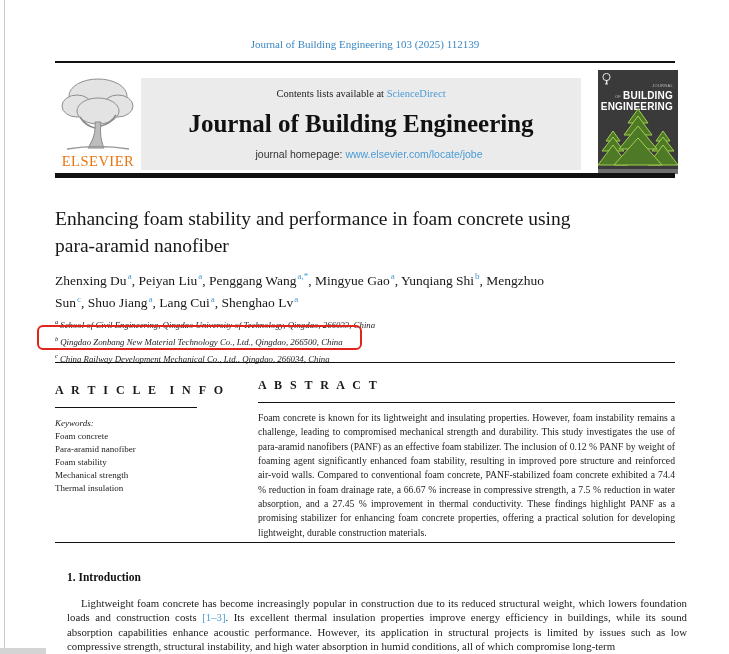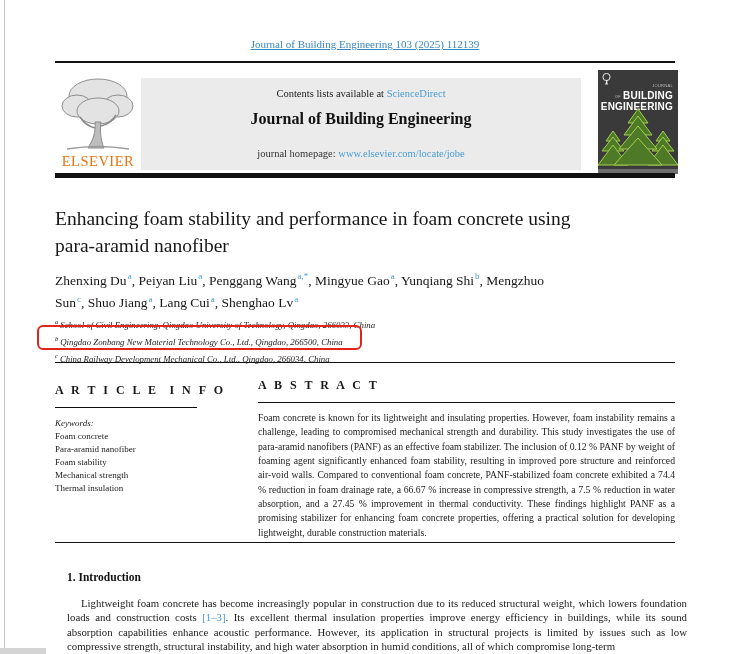--- a/index.html
+++ b/index.html
@@ -17,21 +17,21 @@
     background: #c9c9c9;
   }
   .page-corner-bottom {
     position: absolute; left: 0; top: 648px; width: 46px; height: 6px;
     background: #d4d4d4;
   }
 
   
   .citation {
     position: absolute; left: 55px; top: 38px; width: 620px;
-    text-align: center; font-size: 11px; color: #3a87c2; text-decoration: underline;
+    text-align: center; font-size: 11px; color: #3a87c2;
   }
 
   .rule-top {
     position: absolute; left: 55px; top: 61px; width: 620px; height: 2px;
     background: #111;
   }
 
   
   .header-row { position: absolute; left: 55px; top: 70px; width: 620px; height: 104px; }
 
@@ -45,26 +45,27 @@
     position: absolute; left: 86px; top: 8px; width: 440px; height: 92px;
     background: #ebebeb;
   }
   .contents-line {
     position: absolute; top: 10px; left: 0; width: 100%;
     text-align: center; font-size: 10.5px; color: #222;
   }
   .link { color: #4a9bd5; text-decoration: none; }
   .journal-title {
     position: absolute; top: 32px; left: 0; width: 100%;
-    text-align: center; font-size: 16px; font-weight: bold; color: #111;
+    text-align: center; font-size: 25px; font-weight: bold; color: #111;
   }
   .homepage-line {
     position: absolute; top: 70px; left: 0; width: 100%;
     text-align: center; font-size: 10.5px; color: #333;
-    font-family: Liberation Serif, serif;
+    font-family: Liberation Sans, sans-serif;
+    padding-left: 8px;
   }
 
   .journal-cover {
     position: absolute; left: 543px; top: 0; width: 80px; height: 104px;
     background: #3a3a3a; overflow: hidden;
   }
   .cover-mark { position: absolute; left: 4px; top: 3px; }
   .cover-titles {
     position: absolute; top: 10px; right: 5px; text-align: right;
     font-family: "Liberation Sans", sans-serif; color: #ffffff;

